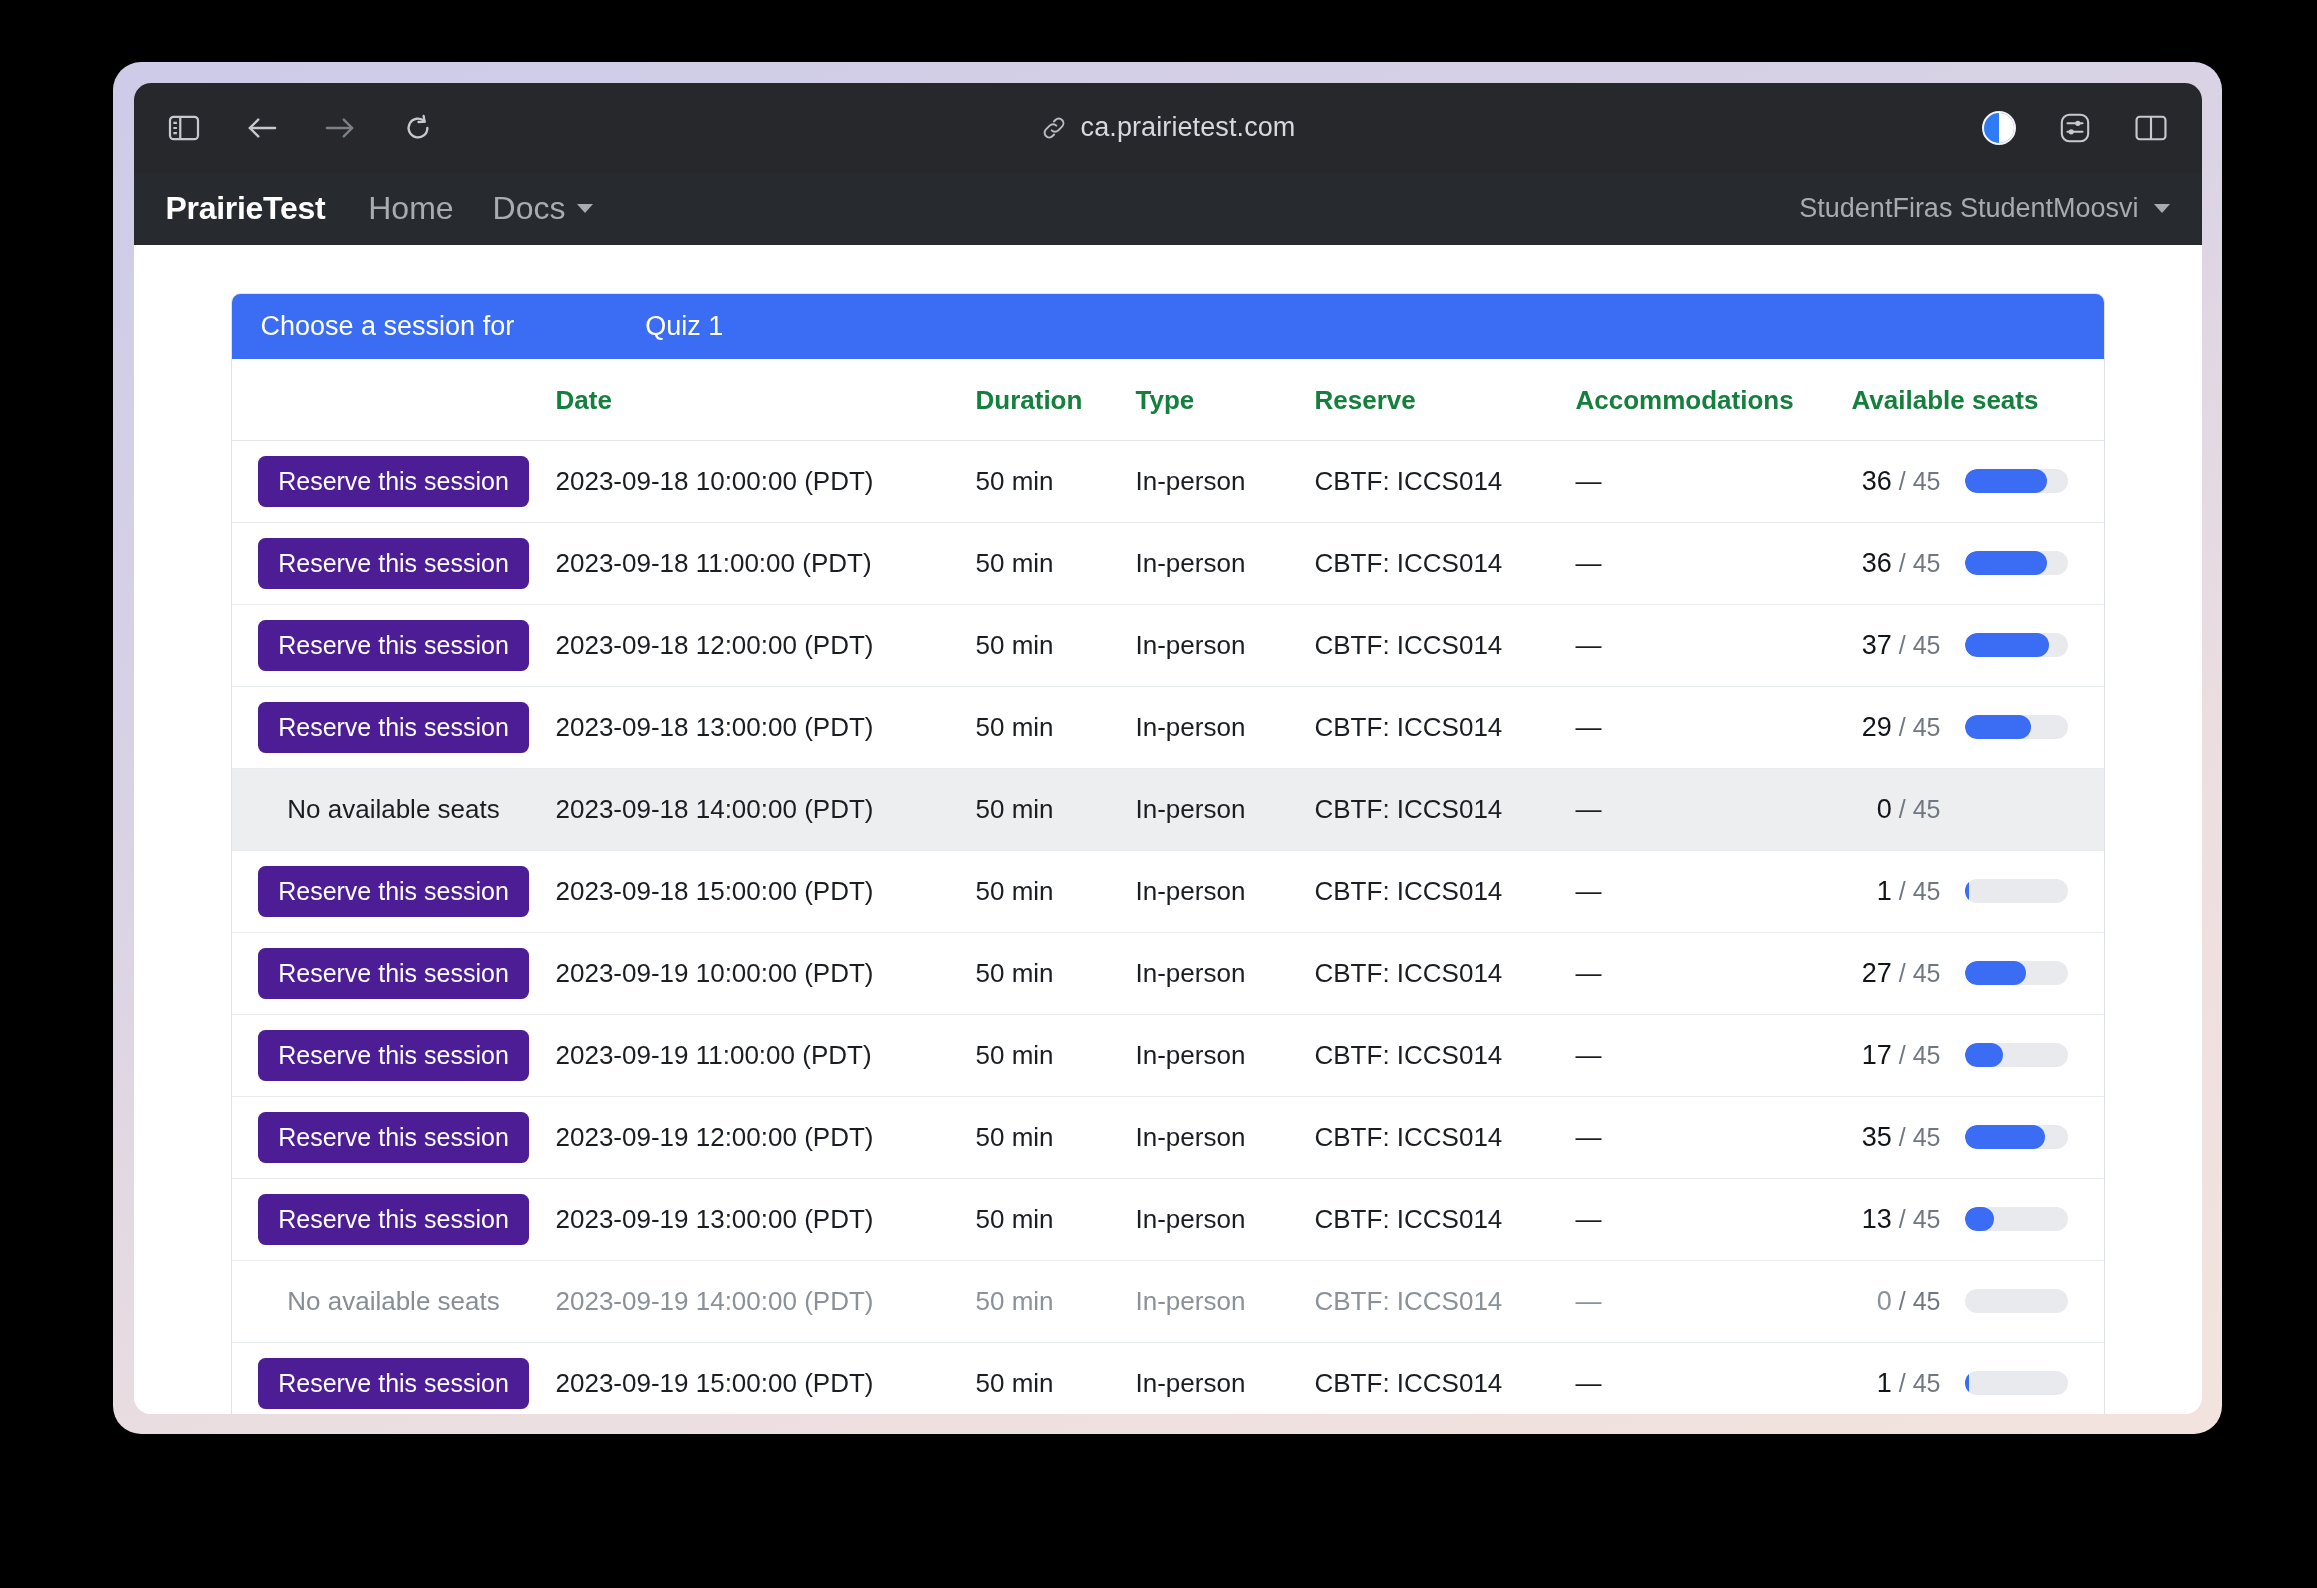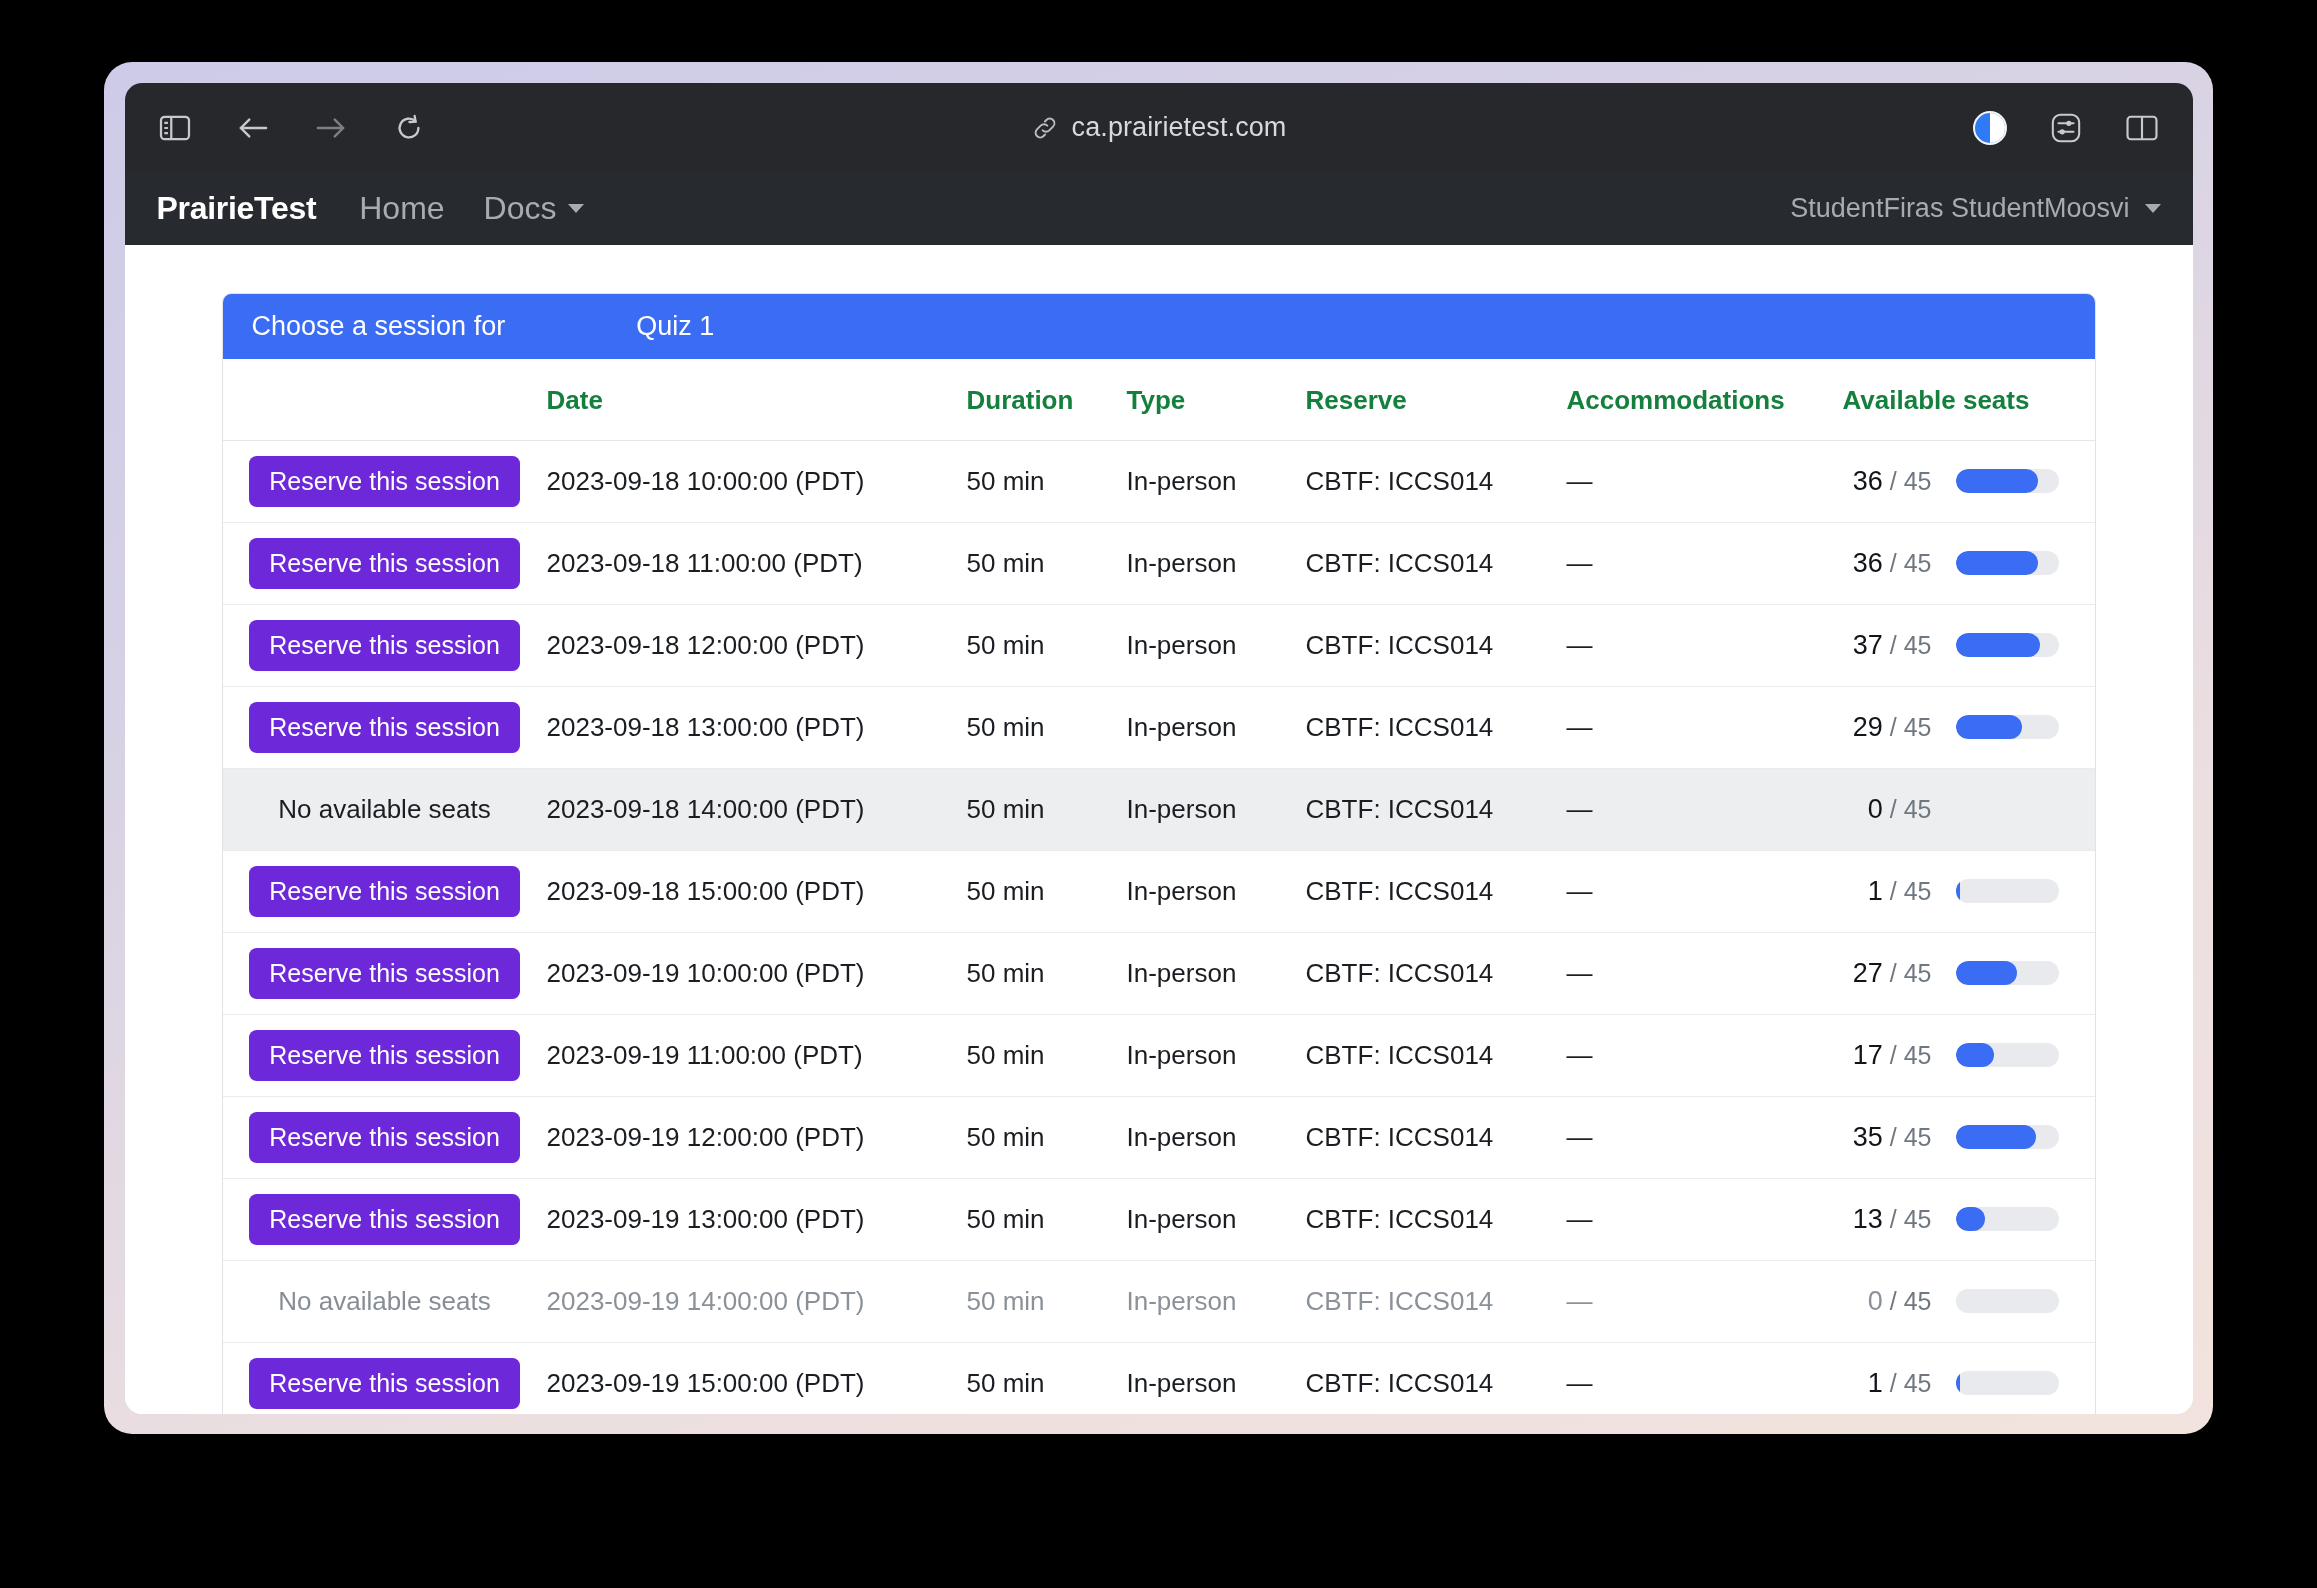--- a/index.html
+++ b/index.html
@@ -7,21 +7,21 @@
     width: 2318px; height: 1589px;
     background: #000;
     font-family: "Liberation Sans", sans-serif;
     overflow: hidden;
   }
   #root { position: relative; width: 2318px; height: 1589px; background: #000; }
 
   
   .window-frame {
     position: absolute;
-    left: 104px; top: 62px;
+    left: 113px; top: 62px;
     width: 2109px; height: 1372px;
     border-radius: 28px;
     background: linear-gradient(160deg,#cdcbe8 0%, #d8d2e4 35%, #ecdfe0 70%, #f3e3de 100%);
     padding: 20.5px;
   }
   .window {
     width: 100%; height: 100%;
     border-radius: 17px;
     background: #ffffff;
     overflow: hidden;
@@ -155,21 +155,21 @@
     border-bottom: 0.9px solid #e9ecef;
     vertical-align: middle;
   }
   table.sessions tr:last-child td { border-bottom: none; }
 
   .th-seats { text-align: left; }
 
   .cell-action { text-align: center; }
   .btn-reserve {
     display: inline-block;
-    background: #6d28d9;
+    background: #4c1d95;
     color: #ffffff;
     font-size: 25px;
     border: none;
     border-radius: 7.5px;
     padding: 13px 20.5px;
     line-height: 1;
     cursor: pointer;
     font-family: "Liberation Sans", sans-serif;
   }
   .no-seats {

